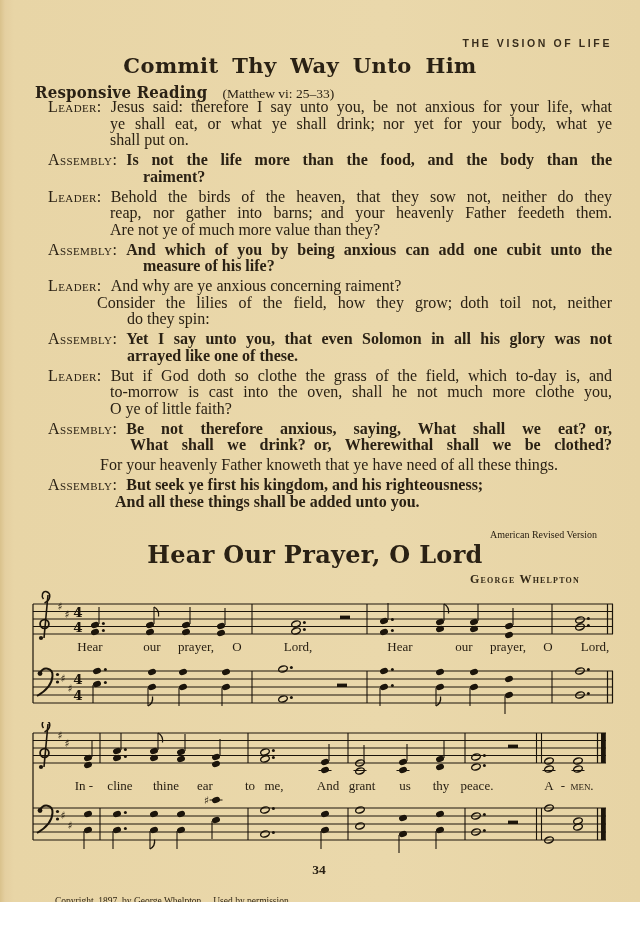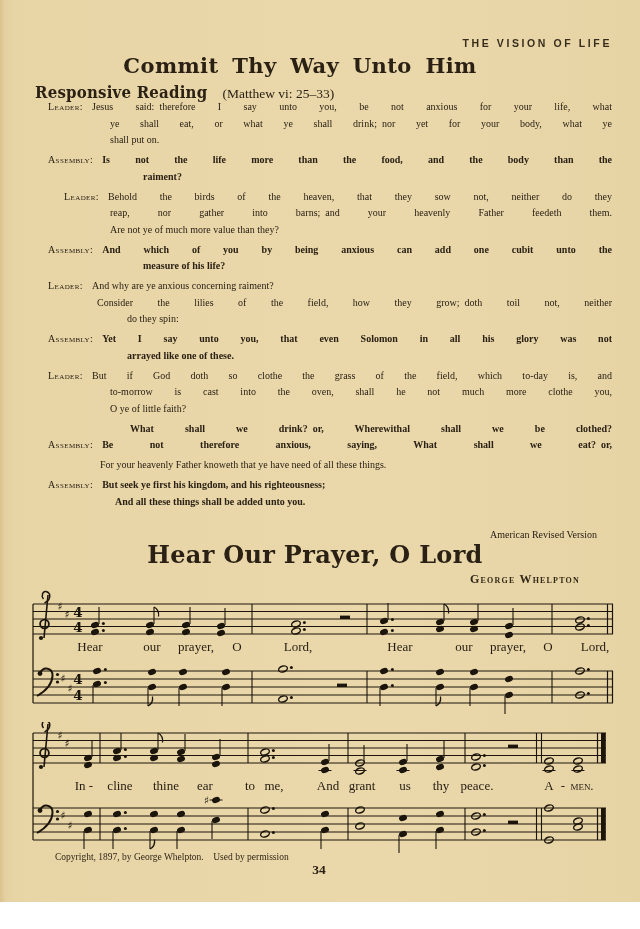--- a/index.html
+++ b/index.html
@@ -26,42 +26,42 @@
     font-size:21px;word-spacing:6px;letter-spacing:0.4px;
   }
   .heading-row{position:absolute;top:84px;left:35px;white-space:nowrap;}
   .gothic{
     font-family:"DejaVu Serif",serif;
     font-weight:bold;font-size:15px;letter-spacing:0.2px;
     display:inline-block;transform:scaleY(1.05);
   }
   .reference{font-size:13.5px;margin-left:15px;}
   .reading{position:absolute;top:99px;left:48px;width:564px;}
-  .para{margin:0 0 3.5px 0;font-size:10px;line-height:16.5px;}
+  .para{margin:0 0 3.5px 0;font-size:16px;line-height:16.5px;}
   .pline{text-align:left;}
   .pline.fill{text-align:justify;text-align-last:justify;}
   .speaker{font-variant:small-caps;letter-spacing:0.4px;margin-right:9px;}
   .para.bold .ptext{font-weight:bold;}
   .attribution{position:absolute;top:529px;left:0;width:597px;text-align:right;font-size:10px;}
   .hymn-title{
     position:absolute;top:540px;left:115px;width:400px;text-align:center;
     font-family:"DejaVu Serif",serif;font-weight:bold;font-size:24px;letter-spacing:0.3px;
   }
   .composer{
     position:absolute;top:572px;left:0;width:580px;text-align:right;
     font-variant:small-caps;font-size:12px;letter-spacing:1.2px;font-weight:bold;color:#332917;
   }
   .music-svg{position:absolute;left:0;}
   #sys1{top:588px;}
   #sys2{top:722px;}
   .lyr{font-family:"Liberation Serif",serif;font-size:13px;fill:#241c10;}
   .lyr.sc{font-variant:small-caps;}
   .timesig{font-family:"DejaVu Serif",serif;font-weight:bold;font-size:13.5px;fill:#1c150b;}
   .sharp{font-family:"DejaVu Sans",sans-serif;font-size:10.5px;fill:#1c150b;}
-  .copyright{position:absolute;top:852px;left:55px;font-size:9.5px;color:#302616;}
+  .copyright{position:absolute;top:896px;left:55px;font-size:9.5px;color:#302616;}
   .page-number{
     position:absolute;top:862px;left:0;width:638px;text-align:center;
     font-size:13.5px;font-weight:bold;
   }
 </style>
 </head>
 <body>
 
 <div class="page">
   <div class="running-head">THE VISION OF LIFE</div>
@@ -73,21 +73,21 @@
       <div class="para">
         <div class="pline fill" style="margin-left: 0px;"><span class="speaker">Leader:</span><span class="ptext">Jesus said: therefore I say unto you, be not anxious for your life, what</span></div>
         <div class="pline fill" style="margin-left: 62px;"><span class="ptext">ye shall eat, or what ye shall drink; nor yet for your body, what ye</span></div>
         <div class="pline" style="margin-left: 62px;"><span class="ptext">shall put on.</span></div>
       </div>
       <div class="para bold">
         <div class="pline fill" style="margin-left: 0px;"><span class="speaker">Assembly:</span><span class="ptext">Is not the life more than the food, and the body than the</span></div>
         <div class="pline" style="margin-left: 95px;"><span class="ptext">raiment?</span></div>
       </div>
       <div class="para">
-        <div class="pline fill" style="margin-left: 16px;"><span class="speaker">Leader:</span><span class="ptext">Behold the birds of the heaven, that they sow not, neither do they</span></div>
+        <div class="pline fill" style="margin-left: 0px;"><span class="speaker">Leader:</span><span class="ptext">Behold the birds of the heaven, that they sow not, neither do they</span></div>
         <div class="pline fill" style="margin-left: 62px;"><span class="ptext">reap, nor gather into barns; and your heavenly Father feedeth them.</span></div>
         <div class="pline" style="margin-left: 62px;"><span class="ptext">Are not ye of much more value than they?</span></div>
       </div>
       <div class="para bold">
         <div class="pline fill" style="margin-left: 0px;"><span class="speaker">Assembly:</span><span class="ptext">And which of you by being anxious can add one cubit unto the</span></div>
         <div class="pline" style="margin-left: 95px;"><span class="ptext">measure of his life?</span></div>
       </div>
       <div class="para">
         <div class="pline" style="margin-left: 0px;"><span class="speaker">Leader:</span><span class="ptext">And why are ye anxious concerning raiment?</span></div>
         <div class="pline fill" style="margin-left: 49px;"><span class="ptext">Consider the lilies of the field, how they grow; doth toil not, neither</span></div>
@@ -96,22 +96,22 @@
       <div class="para bold">
         <div class="pline fill" style="margin-left: 0px;"><span class="speaker">Assembly:</span><span class="ptext">Yet I say unto you, that even Solomon in all his glory was not</span></div>
         <div class="pline" style="margin-left: 79px;"><span class="ptext">arrayed like one of these.</span></div>
       </div>
       <div class="para">
         <div class="pline fill" style="margin-left: 0px;"><span class="speaker">Leader:</span><span class="ptext">But if God doth so clothe the grass of the field, which to-day is, and</span></div>
         <div class="pline fill" style="margin-left: 62px;"><span class="ptext">to-morrow is cast into the oven, shall he not much more clothe you,</span></div>
         <div class="pline" style="margin-left: 62px;"><span class="ptext">O ye of little faith?</span></div>
       </div>
       <div class="para bold">
+        <div class="pline fill" style="margin-left: 0px;"><span class="speaker">Assembly:</span><span class="ptext">Be not therefore anxious, saying, What shall we eat? or,</span></div>
         <div class="pline fill" style="margin-left: 82px;"><span class="ptext">What shall we drink? or, Wherewithal shall we be clothed?</span></div>
-        <div class="pline fill" style="margin-left: 0px;"><span class="speaker">Assembly:</span><span class="ptext">Be not therefore anxious, saying, What shall we eat? or,</span></div>
       </div>
       <div class="para">
         <div class="pline" style="margin-left: 52px;"><span class="ptext">For your heavenly Father knoweth that ye have need of all these things.</span></div>
       </div>
       <div class="para bold">
         <div class="pline" style="margin-left: 0px;"><span class="speaker">Assembly:</span><span class="ptext">But seek ye first his kingdom, and his righteousness;</span></div>
         <div class="pline" style="margin-left: 67px;"><span class="ptext">And all these things shall be added unto you.</span></div>
       </div>
     </div>
   <div class="attribution">American Revised Version</div>

